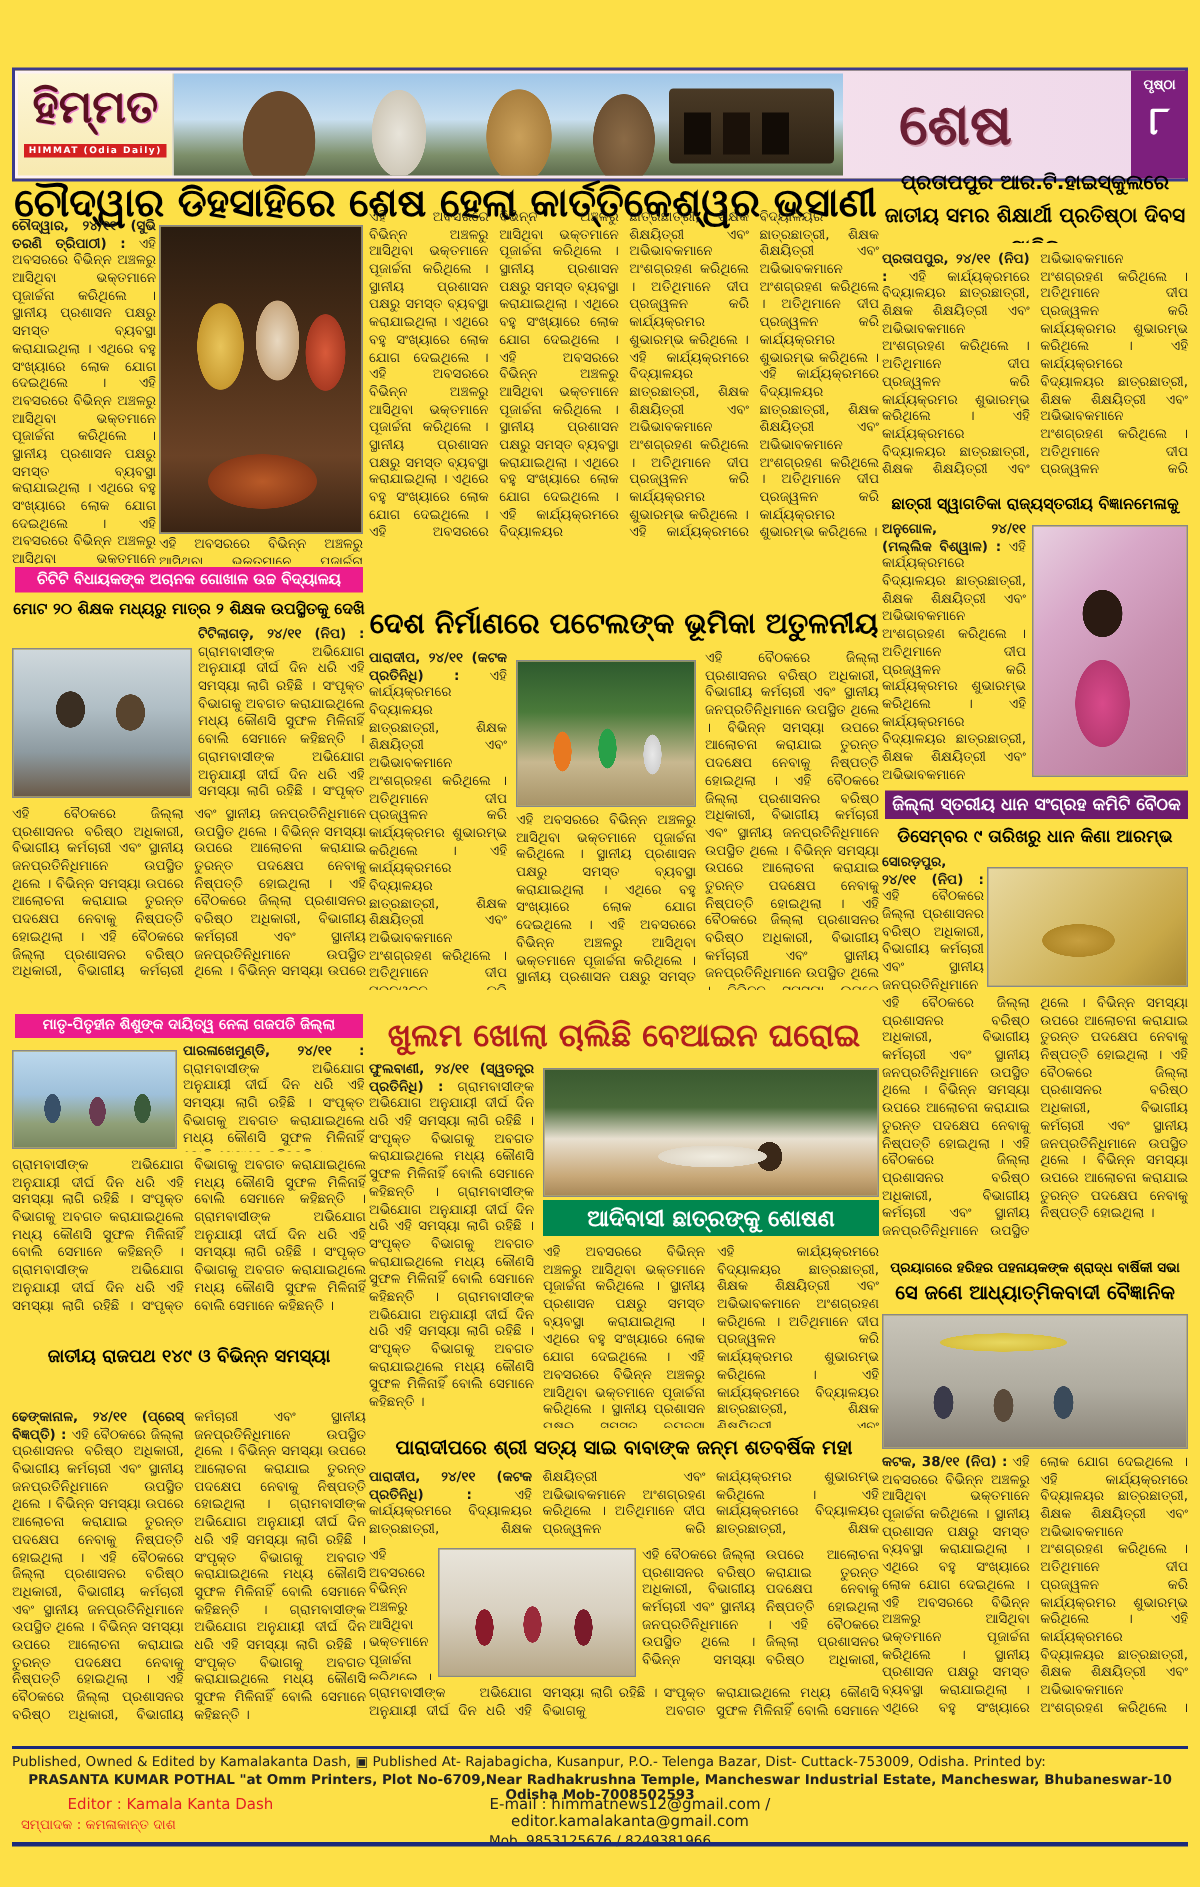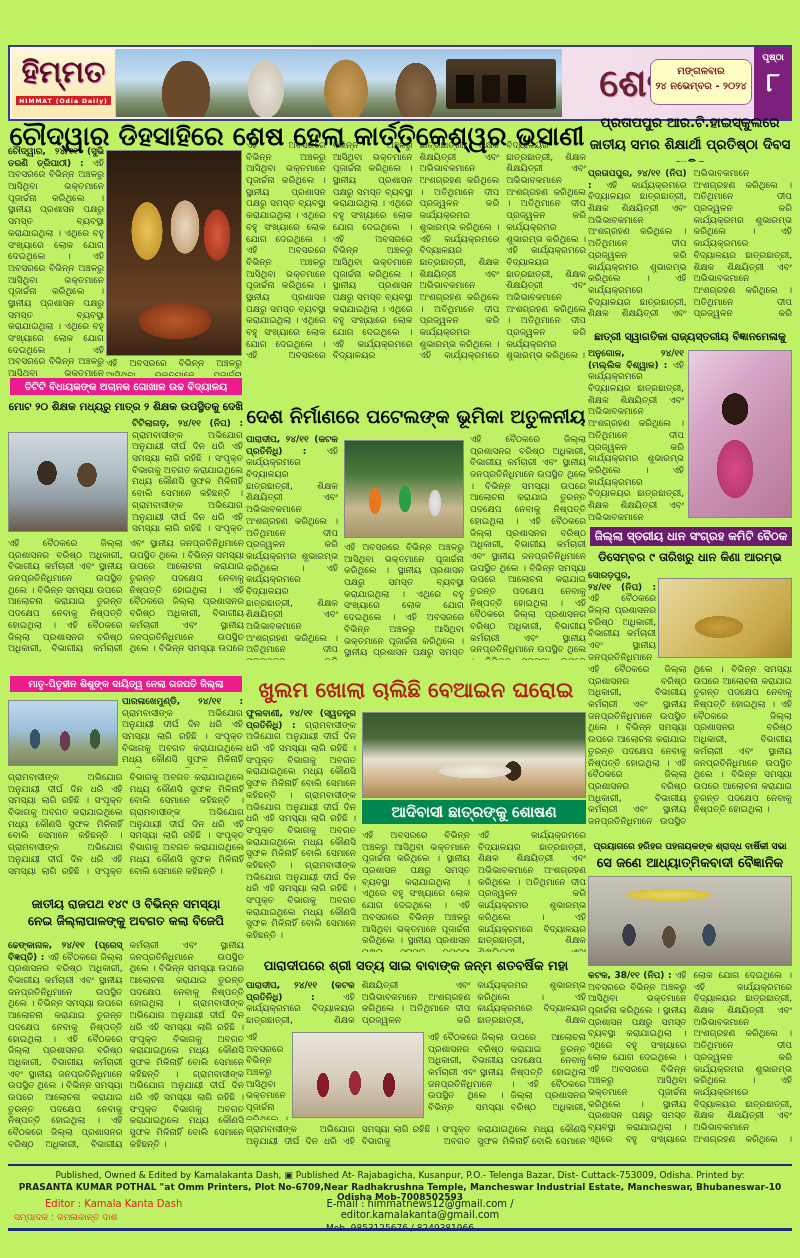--- a/index.html
+++ b/index.html
@@ -1,18 +1,18 @@
 <!DOCTYPE html>
 <html><head>
 <meta charset="utf-8">
 <style>
   * { margin:0; padding:0; box-sizing:border-box; }
   html,body { background:#ffffff; }
   body { font-family:"DejaVu Sans","Liberation Sans",sans-serif; }
-  #page { position:relative; width:800px; height:1258px; background:#bef264; overflow:hidden; }
+  #page { position:relative; width:800px; height:1258px; background:#fde047; overflow:hidden; }
   .abs { position:absolute; }
   .body-text { font-size:9px; line-height:1.3; color:#1a1a1a; text-align:justify; overflow:hidden; word-break:break-word; }
   .cols2 { column-count:2; column-gap:7px; }
   .cols3 { column-count:3; column-gap:7px; }
   .cols4 { column-count:4; column-gap:7px; }
   .dateline { font-weight:bold; }
   .photo { border:1px solid #888; overflow:hidden; }
   .banner { color:#fff; font-weight:bold; text-align:center; overflow:hidden; }
   .headline { font-weight:bold; color:#000; text-align:center; overflow:hidden; }
   .rule { background:#1b2a7a; }
@@ -37,24 +37,20 @@
                   radial-gradient(ellipse 34px 50px at 300px 44px, #8a6a46 0%, #6e5234 60%, transparent 61%),
                   linear-gradient(180deg,#9fc6e8 0%,#c8dff0 45%,#7d8f6a 80%,#5d6b4c 100%);">
       <div style="position:absolute; left:330px; top:10px; width:110px; height:50px; background:linear-gradient(180deg,#4a3a26,#2e2315); border-radius:3px;"></div>
       <div style="position:absolute; left:340px; top:26px; width:18px; height:28px; background:#120c06;"></div>
       <div style="position:absolute; left:366px; top:26px; width:18px; height:28px; background:#1a1109;"></div>
       <div style="position:absolute; left:392px; top:26px; width:18px; height:28px; background:#120c06;"></div>
     </div>
 
     <div class="abs" style="left:552px; top:4px; width:150px; height:66px; font-size:38px; font-weight:bold; color:#6b2035; text-align:center; line-height:64px; text-shadow:1px 1px 0 #d8a7b8; overflow:hidden;">ଶେଷ ପୃଷ୍ଠା</div>
 
-    <div class="abs" style="left:640px; top:12px; width:102px; height:46px; background:#ffffc4; border:1px solid #a05a9a; border-radius:8px; text-align:center; padding-top:5px;">
-      <div style="font-size:10px; font-weight:bold; color:#7a1020;">ମଙ୍ଗଳବାର</div>
-      <div style="font-size:10px; font-weight:bold; color:#7a1020; margin-top:3px;">୨୪ ନଭେମ୍ବର - ୨୦୨୪</div>
-    </div>
 
     <div class="abs" style="left:744px; top:0px; width:38px; height:72px; background:#7d1f7d; text-align:center;">
       <div style="font-size:9px; font-weight:bold; color:#fff; margin-top:5px;">ପୃଷ୍ଠା</div>
       <div style="font-size:26px; font-weight:bold; color:#fff; margin-top:4px;">୮</div>
     </div>
   </div>
 
   <div class="abs headline" style="left:8px; top:118px; width:578px; height:38px; font-size:26px; line-height:36px;">ଚୌଦ୍ୱାର ଡିହସାହିରେ ଶେଷ ହେଲା କାର୍ତ୍ତିକେଶ୍ୱର ଭସାଣୀ ଉତ୍ସବ</div>
 
   <div class="abs headline" style="left:588px; top:112px; width:204px; height:50px; font-size:13.5px; line-height:1.6;">ପ୍ରତାପପୁର ଆର.ଟି.ହାଇସ୍କୁଲରେ ଜାତୀୟ ସମର ଶିକ୍ଷାର୍ଥୀ ପ୍ରତିଷ୍ଠା ଦିବସ ପାଳିତ</div>
@@ -155,21 +151,20 @@
   <div class="abs body-text" style="left:122px; top:696px; width:121px; height:72px;">
     <span class="dateline">ପାରଳାଖେମୁଣ୍ଡି, ୨୪/୧୧ :</span>
     <span>ଗ୍ରାମବାସୀଙ୍କ ଅଭିଯୋଗ ଅନୁଯାୟୀ ଦୀର୍ଘ ଦିନ ଧରି ଏହି ସମସ୍ୟା ଲାଗି ରହିଛି । ସଂପୃକ୍ତ ବିଭାଗକୁ ଅବଗତ କରାଯାଇଥିଲେ ମଧ୍ୟ କୌଣସି ସୁଫଳ ମିଳିନାହିଁ ବୋଲି ସେମାନେ କହିଛନ୍ତି ।</span>
   </div>
   <div class="abs body-text cols2" style="left:8px; top:772px; width:236px; height:118px;">
     <span>ଗ୍ରାମବାସୀଙ୍କ ଅଭିଯୋଗ ଅନୁଯାୟୀ ଦୀର୍ଘ ଦିନ ଧରି ଏହି ସମସ୍ୟା ଲାଗି ରହିଛି । ସଂପୃକ୍ତ ବିଭାଗକୁ ଅବଗତ କରାଯାଇଥିଲେ ମଧ୍ୟ କୌଣସି ସୁଫଳ ମିଳିନାହିଁ ବୋଲି ସେମାନେ କହିଛନ୍ତି । ଗ୍ରାମବାସୀଙ୍କ ଅଭିଯୋଗ ଅନୁଯାୟୀ ଦୀର୍ଘ ଦିନ ଧରି ଏହି ସମସ୍ୟା ଲାଗି ରହିଛି । ସଂପୃକ୍ତ ବିଭାଗକୁ ଅବଗତ କରାଯାଇଥିଲେ ମଧ୍ୟ କୌଣସି ସୁଫଳ ମିଳିନାହିଁ ବୋଲି ସେମାନେ କହିଛନ୍ତି । ଗ୍ରାମବାସୀଙ୍କ ଅଭିଯୋଗ ଅନୁଯାୟୀ ଦୀର୍ଘ ଦିନ ଧରି ଏହି ସମସ୍ୟା ଲାଗି ରହିଛି । ସଂପୃକ୍ତ ବିଭାଗକୁ ଅବଗତ କରାଯାଇଥିଲେ ମଧ୍ୟ କୌଣସି ସୁଫଳ ମିଳିନାହିଁ ବୋଲି ସେମାନେ କହିଛନ୍ତି । </span>
   </div>
 
   <div class="abs headline" style="left:8px; top:896px; width:236px; height:40px; font-size:12px; line-height:1.45;">
     <div>ଜାତୀୟ ରାଜପଥ ୧୪୯ ଓ ବିଭିନ୍ନ ସମସ୍ୟା</div>
-    <div>ନେଇ ଜିଲ୍ଲାପାଳଙ୍କୁ ଅବଗତ କଲା ବିଜେପି</div>
   </div>
   <div class="abs body-text cols2" style="left:8px; top:940px; width:236px; height:216px;">
     <span class="dateline">ଢେଙ୍କାନାଳ, ୨୪/୧୧ (ପ୍ରେସ୍ ବିଜ୍ଞପ୍ତି) :</span>
     <span>ଏହି ବୈଠକରେ ଜିଲ୍ଲା ପ୍ରଶାସନର ବରିଷ୍ଠ ଅଧିକାରୀ, ବିଭାଗୀୟ କର୍ମଚାରୀ ଏବଂ ସ୍ଥାନୀୟ ଜନପ୍ରତିନିଧିମାନେ ଉପସ୍ଥିତ ଥିଲେ । ବିଭିନ୍ନ ସମସ୍ୟା ଉପରେ ଆଲୋଚନା କରାଯାଇ ତୁରନ୍ତ ପଦକ୍ଷେପ ନେବାକୁ ନିଷ୍ପତ୍ତି ହୋଇଥିଲା । ଏହି ବୈଠକରେ ଜିଲ୍ଲା ପ୍ରଶାସନର ବରିଷ୍ଠ ଅଧିକାରୀ, ବିଭାଗୀୟ କର୍ମଚାରୀ ଏବଂ ସ୍ଥାନୀୟ ଜନପ୍ରତିନିଧିମାନେ ଉପସ୍ଥିତ ଥିଲେ । ବିଭିନ୍ନ ସମସ୍ୟା ଉପରେ ଆଲୋଚନା କରାଯାଇ ତୁରନ୍ତ ପଦକ୍ଷେପ ନେବାକୁ ନିଷ୍ପତ୍ତି ହୋଇଥିଲା । ଏହି ବୈଠକରେ ଜିଲ୍ଲା ପ୍ରଶାସନର ବରିଷ୍ଠ ଅଧିକାରୀ, ବିଭାଗୀୟ କର୍ମଚାରୀ ଏବଂ ସ୍ଥାନୀୟ ଜନପ୍ରତିନିଧିମାନେ ଉପସ୍ଥିତ ଥିଲେ । ବିଭିନ୍ନ ସମସ୍ୟା ଉପରେ ଆଲୋଚନା କରାଯାଇ ତୁରନ୍ତ ପଦକ୍ଷେପ ନେବାକୁ ନିଷ୍ପତ୍ତି ହୋଇଥିଲା । </span>
     <span>ଗ୍ରାମବାସୀଙ୍କ ଅଭିଯୋଗ ଅନୁଯାୟୀ ଦୀର୍ଘ ଦିନ ଧରି ଏହି ସମସ୍ୟା ଲାଗି ରହିଛି । ସଂପୃକ୍ତ ବିଭାଗକୁ ଅବଗତ କରାଯାଇଥିଲେ ମଧ୍ୟ କୌଣସି ସୁଫଳ ମିଳିନାହିଁ ବୋଲି ସେମାନେ କହିଛନ୍ତି । ଗ୍ରାମବାସୀଙ୍କ ଅଭିଯୋଗ ଅନୁଯାୟୀ ଦୀର୍ଘ ଦିନ ଧରି ଏହି ସମସ୍ୟା ଲାଗି ରହିଛି । ସଂପୃକ୍ତ ବିଭାଗକୁ ଅବଗତ କରାଯାଇଥିଲେ ମଧ୍ୟ କୌଣସି ସୁଫଳ ମିଳିନାହିଁ ବୋଲି ସେମାନେ କହିଛନ୍ତି । </span>
   </div>
 
   <div class="abs headline" style="left:246px; top:676px; width:340px; height:28px; font-size:21px; line-height:28px; color:#b01d1d;">ଖୁଲମ ଖୋଲା ଚାଲିଛି ବେଆଇନ ଘରୋଇ ହଷ୍ଟେଲ</div>
   <div class="abs body-text" style="left:246px; top:708px; width:110px; height:244px;">
     <span class="dateline">ଫୁଲବାଣୀ, ୨୪/୧୧ (ସ୍ୱତନ୍ତ୍ର ପ୍ରତିନିଧି) :</span>
@@ -218,21 +213,21 @@
                 radial-gradient(ellipse 11px 18px at 80px 60px, #5a4a3a 0%, #5a4a3a 60%, transparent 61%),
                 radial-gradient(ellipse 11px 18px at 120px 58px, #3a4a5a 0%, #3a4a5a 60%, transparent 61%),
                 linear-gradient(180deg,#c8c4b8 0%,#b0aca0 55%,#8a8478 100%);"></div>
   <div class="abs body-text cols2" style="left:588px; top:970px; width:204px; height:186px;">
     <span class="dateline">କଟକ, 38/୧୧ (ନିପ) :</span>
     <span>ଏହି ଅବସରରେ ବିଭିନ୍ନ ଅଞ୍ଚଳରୁ ଆସିଥିବା ଭକ୍ତମାନେ ପୂଜାର୍ଚ୍ଚନା କରିଥିଲେ । ସ୍ଥାନୀୟ ପ୍ରଶାସନ ପକ୍ଷରୁ ସମସ୍ତ ବ୍ୟବସ୍ଥା କରାଯାଇଥିଲା । ଏଥିରେ ବହୁ ସଂଖ୍ୟାରେ ଲୋକ ଯୋଗ ଦେଇଥିଲେ । ଏହି ଅବସରରେ ବିଭିନ୍ନ ଅଞ୍ଚଳରୁ ଆସିଥିବା ଭକ୍ତମାନେ ପୂଜାର୍ଚ୍ଚନା କରିଥିଲେ । ସ୍ଥାନୀୟ ପ୍ରଶାସନ ପକ୍ଷରୁ ସମସ୍ତ ବ୍ୟବସ୍ଥା କରାଯାଇଥିଲା । ଏଥିରେ ବହୁ ସଂଖ୍ୟାରେ ଲୋକ ଯୋଗ ଦେଇଥିଲେ । </span>
     <span>ଏହି କାର୍ଯ୍ୟକ୍ରମରେ ବିଦ୍ୟାଳୟର ଛାତ୍ରଛାତ୍ରୀ, ଶିକ୍ଷକ ଶିକ୍ଷୟିତ୍ରୀ ଏବଂ ଅଭିଭାବକମାନେ ଅଂଶଗ୍ରହଣ କରିଥିଲେ । ଅତିଥିମାନେ ଦୀପ ପ୍ରଜ୍ୱଳନ କରି କାର୍ଯ୍ୟକ୍ରମର ଶୁଭାରମ୍ଭ କରିଥିଲେ । ଏହି କାର୍ଯ୍ୟକ୍ରମରେ ବିଦ୍ୟାଳୟର ଛାତ୍ରଛାତ୍ରୀ, ଶିକ୍ଷକ ଶିକ୍ଷୟିତ୍ରୀ ଏବଂ ଅଭିଭାବକମାନେ ଅଂଶଗ୍ରହଣ କରିଥିଲେ । ଅତିଥିମାନେ ଦୀପ ପ୍ରଜ୍ୱଳନ କରି କାର୍ଯ୍ୟକ୍ରମର ଶୁଭାରମ୍ଭ କରିଥିଲେ । </span>
   </div>
 
   <div class="abs rule" style="left:8px; top:1164px; width:784px; height:2px;"></div>
-  <div class="abs" style="left:8px; top:1170px; width:784px; font-size:9px; color:#222; text-align:center; overflow:hidden;">Published, Owned &amp; Edited by Kamalakanta Dash, ▣ Published At- Rajabagicha, Kusanpur, P.O.- Telenga Bazar, Dist- Cuttack-753009, Odisha. Printed by:</div>
+  <div class="abs" style="left:8px; top:1170px; width:784px; font-size:9px; color:#222; overflow:hidden;">Published, Owned &amp; Edited by Kamalakanta Dash, ▣ Published At- Rajabagicha, Kusanpur, P.O.- Telenga Bazar, Dist- Cuttack-753009, Odisha. Printed by:</div>
   <div class="abs" style="left:8px; top:1182px; width:784px; font-size:9px; font-weight:bold; color:#222; text-align:center; overflow:hidden;">PRASANTA KUMAR POTHAL "at Omm Printers, Plot No-6709,Near Radhakrushna Temple, Mancheswar Industrial Estate, Mancheswar, Bhubaneswar-10 Odisha Mob-7008502593</div>
 
   <div class="abs" style="left:14px; top:1198px; width:220px;">
     <div style="font-size:10px; font-weight:normal; color:#e31e24;padding-left:31px;">Editor : Kamala Kanta Dash</div>
     <div style="font-size:9px; color:#e31e24; margin-top:3px;">ସମ୍ପାଦକ : କମଳାକାନ୍ତ ଦାଶ</div>
   </div>
   <div class="abs" style="left:240px; top:1198px; width:320px; text-align:center;">
     <div style="font-size:10px; color:#222;margin-left:40px;">E-mail : himmatnews12@gmail.com / editor.kamalakanta@gmail.com</div>
     <div style="font-size:9px; color:#222; margin-top:3px;">Mob. 9853125676 / 8249381966</div>
   </div>

